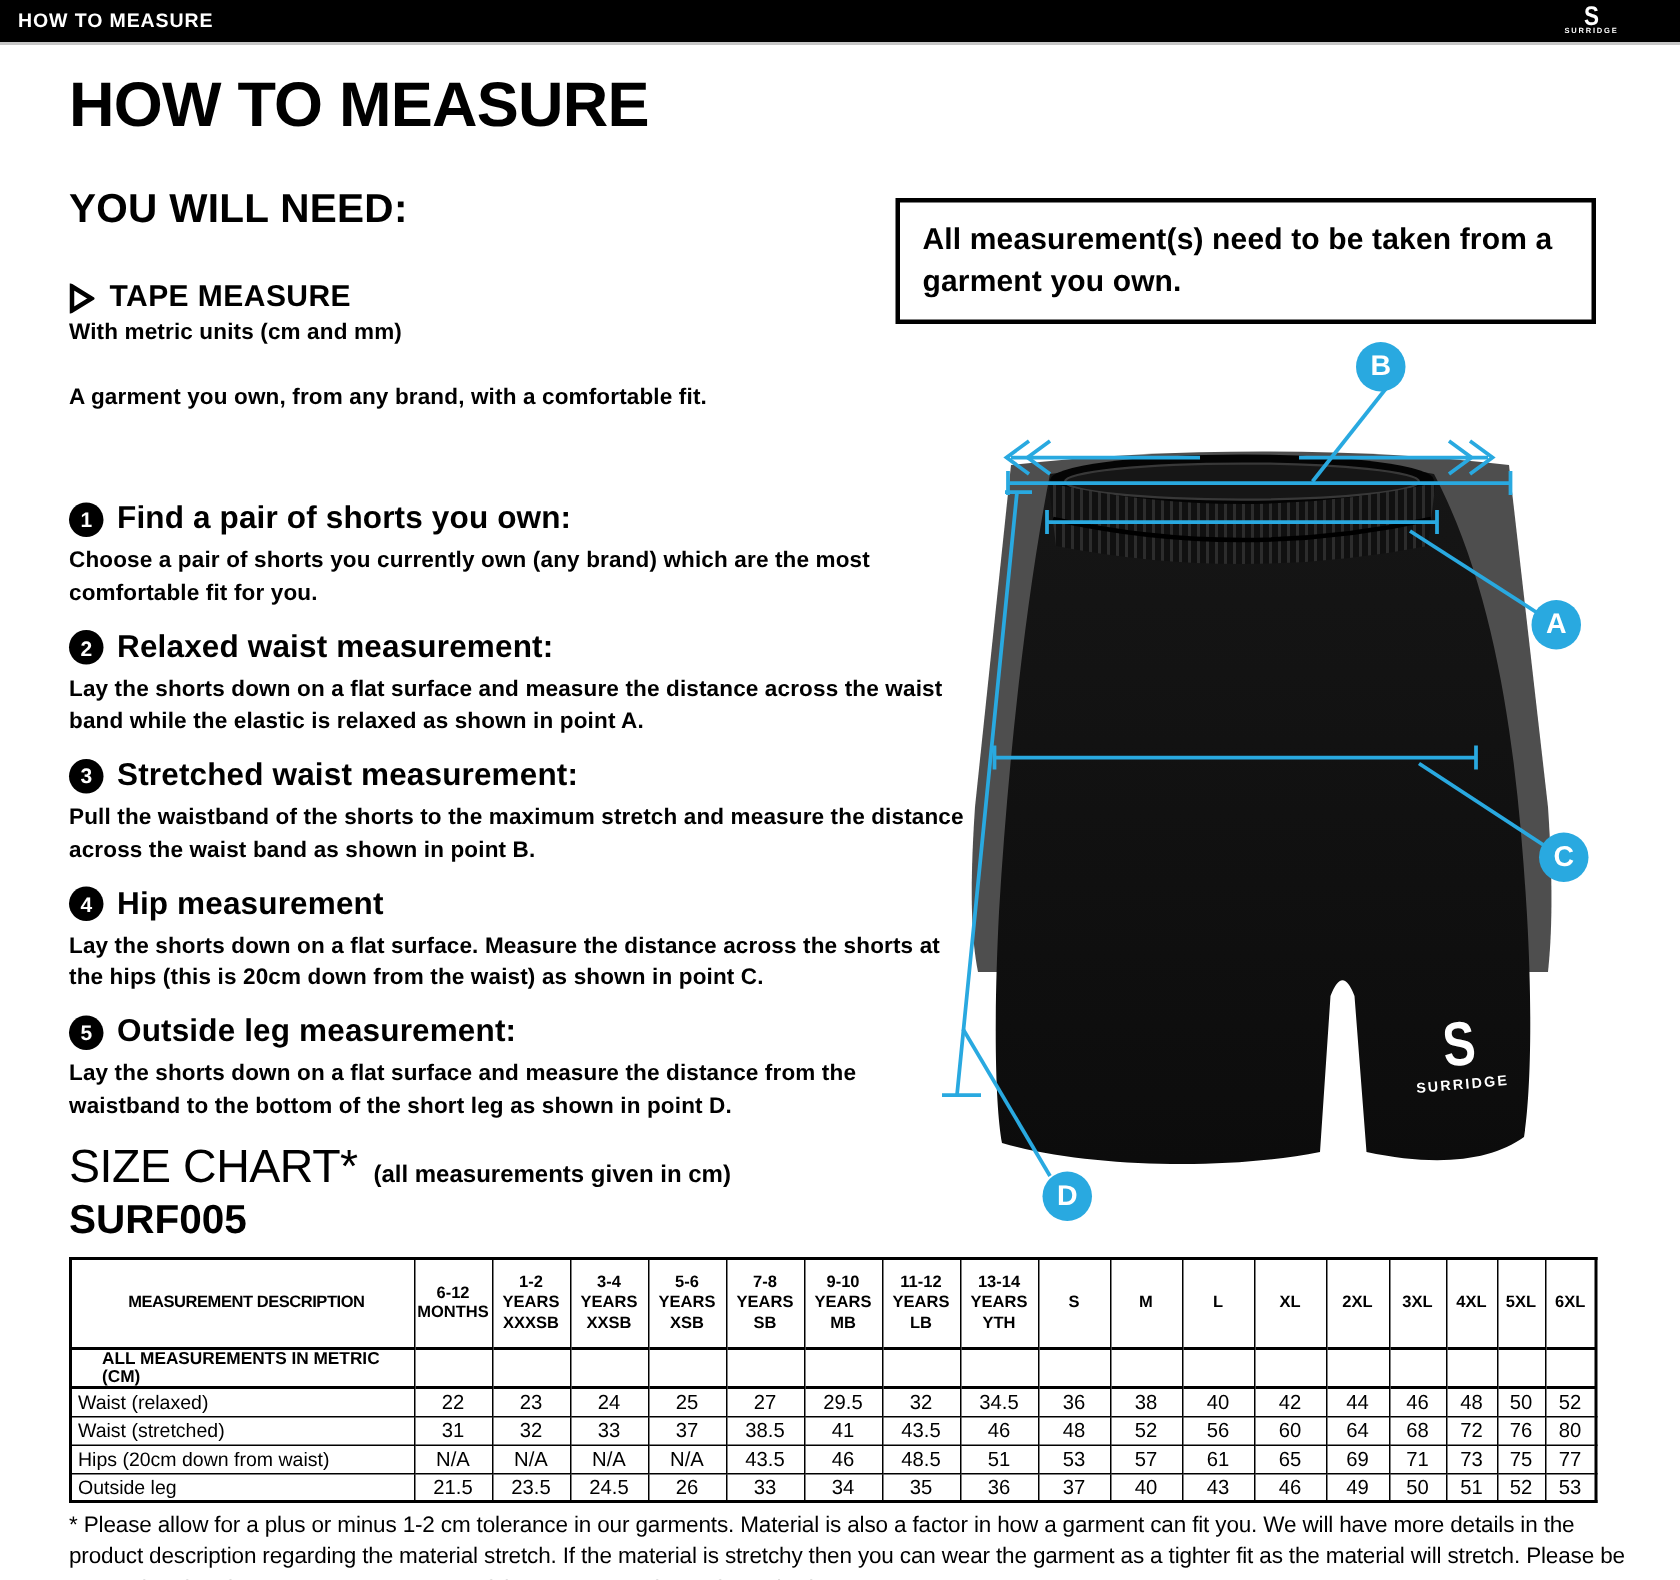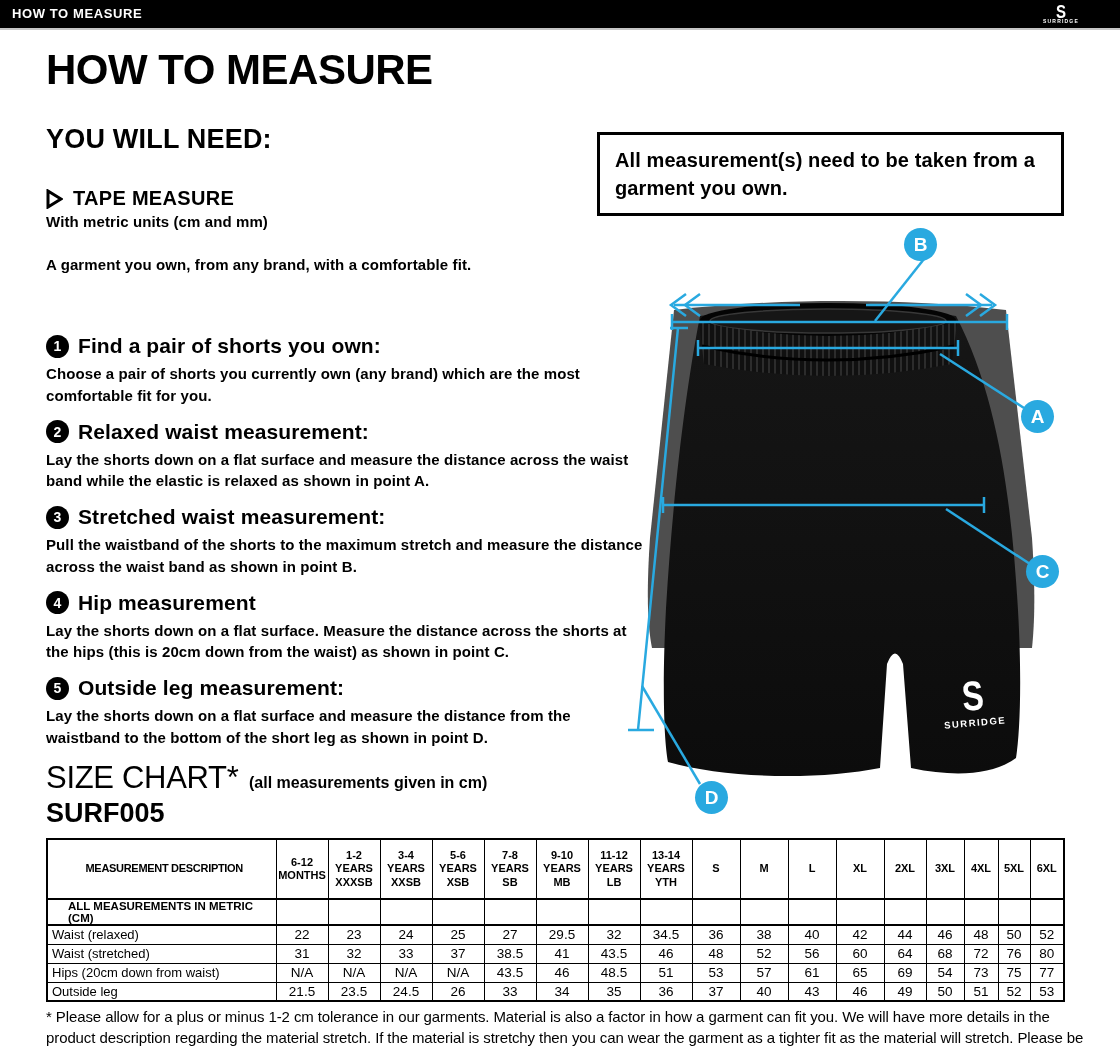--- a/index.html
+++ b/index.html
@@ -360,21 +360,21 @@
         <td>N/A</td>
         <td>43.5</td>
         <td>46</td>
         <td>48.5</td>
         <td>51</td>
         <td>53</td>
         <td>57</td>
         <td>61</td>
         <td>65</td>
         <td>69</td>
-        <td>54</td>
+        <td>71</td>
         <td>73</td>
         <td>75</td>
         <td>77</td>
       </tr>
       <tr class="data-row">
         <td class="row-label">Outside leg</td>
         <td>21.5</td>
         <td>23.5</td>
         <td>24.5</td>
         <td>26</td>

